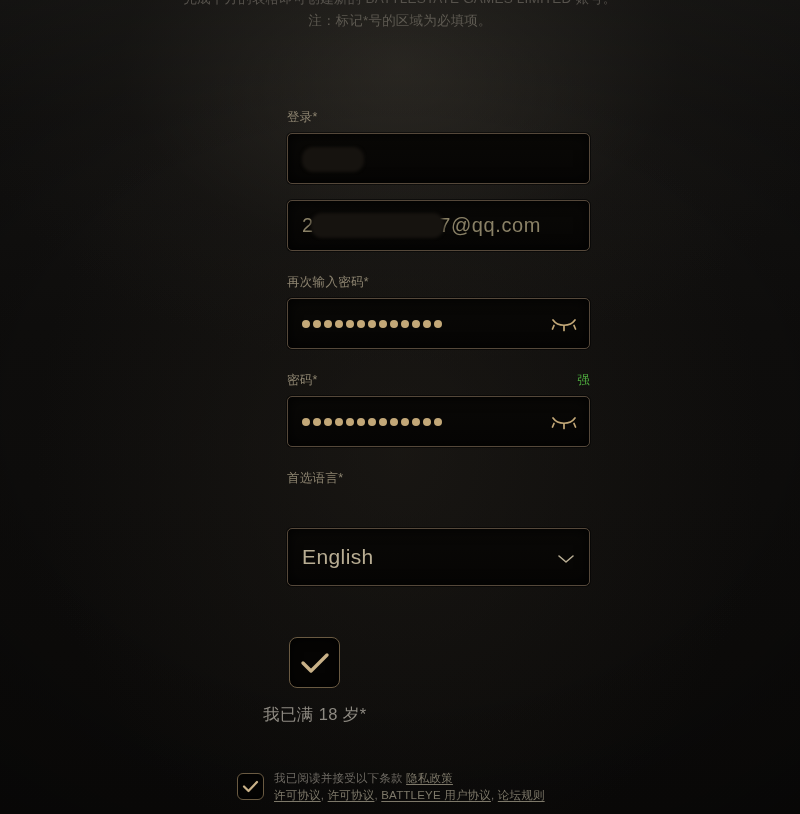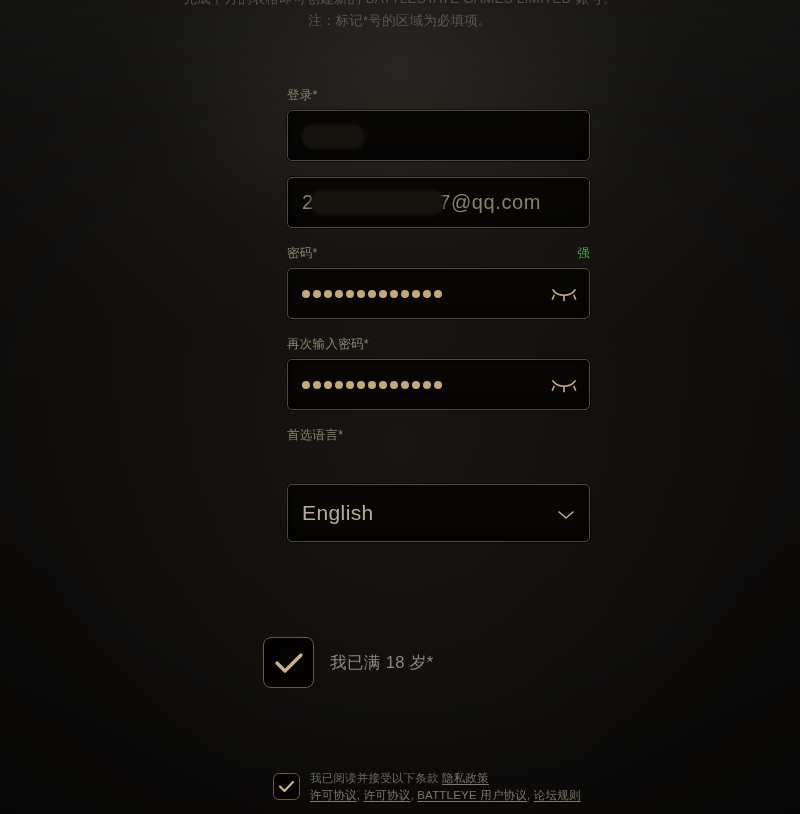--- a/index.html
+++ b/index.html
@@ -66,24 +66,25 @@
     position: absolute;
     top: 86px;
     left: 287px;
     width: 303px;
   }
 
   .field { margin-bottom: 16px; }
 
   .field-head {
     display: flex;
-    align-items: center;
+    align-items: flex-start;
     justify-content: space-between;
     height: 18px;
     margin-bottom: 6px;
+    margin-top: 23px;
   }
 
   .field-label {
     font-size: 12.5px;
     color: #8d8470;
     letter-spacing: 0.3px;
     white-space: nowrap;
   }
   .req { color: #8d8470; }
 
@@ -177,20 +178,21 @@
   }
 
   
   .age-row {
     position: absolute;
     top: 637px;
     left: 263px;
     display: flex;
     align-items: center;
     gap: 16px;
+    flex-direction: column;
   }
   .cb-big {
     width: 51px;
     height: 51px;
     border: 1px solid #6a5a42;
     border-radius: 8px;
     background: #050403;
     box-shadow: inset 0 0 12px rgba(0,0,0,0.9);
     display: flex;
     align-items: center;
@@ -207,21 +209,20 @@
 
   
   .terms-row {
     position: absolute;
     top: 768px;
     left: 237px;
     display: flex;
     align-items: flex-start;
     gap: 10px;
     width: 420px;
-    margin-left: 36px;
   }
   .cb-small {
     flex: 0 0 auto;
     width: 27px;
     height: 27px;
     border: 1px solid #6a5a42;
     border-radius: 6px;
     background: #050403;
     box-shadow: inset 0 0 8px rgba(0,0,0,0.9);
     display: flex;
@@ -270,22 +271,21 @@
 
     <div class="field">
       <div class="input-wrap">
         <span class="input-text"><span>2</span><span style="opacity:0">XXXXXXXXX</span><span>7@qq.com</span></span>
         <span class="redact redact-email"></span>
       </div>
     </div>
 
     <div class="field">
       <div class="field-head">
-        <span class="field-label"><span>密码</span><span class="req">*</span></span>
-        <span class="strength">强</span>
+        <span class="field-label"><span>再次输入密码</span><span class="req">*</span></span>
       </div>
       <div class="input-wrap">
         <span class="dots">
             <i></i>
             <i></i>
             <i></i>
             <i></i>
             <i></i>
             <i></i>
             <i></i>
@@ -302,21 +302,22 @@
             <line x1="3" y1="9.5" x2="1.5" y2="13" stroke="#c3a878" stroke-width="1.7" stroke-linecap="round"></line>
             <line x1="13" y1="10.5" x2="13" y2="14.5" stroke="#c3a878" stroke-width="1.7" stroke-linecap="round"></line>
             <line x1="23" y1="9.5" x2="24.5" y2="13" stroke="#c3a878" stroke-width="1.7" stroke-linecap="round"></line>
           </svg>
         </span>
       </div>
     </div>
 
     <div class="field">
       <div class="field-head">
-        <span class="field-label"><span>再次输入密码</span><span class="req">*</span></span>
+        <span class="field-label"><span>密码</span><span class="req">*</span></span>
+        <span class="strength">强</span>
       </div>
       <div class="input-wrap">
         <span class="dots">
             <i></i>
             <i></i>
             <i></i>
             <i></i>
             <i></i>
             <i></i>
             <i></i>

